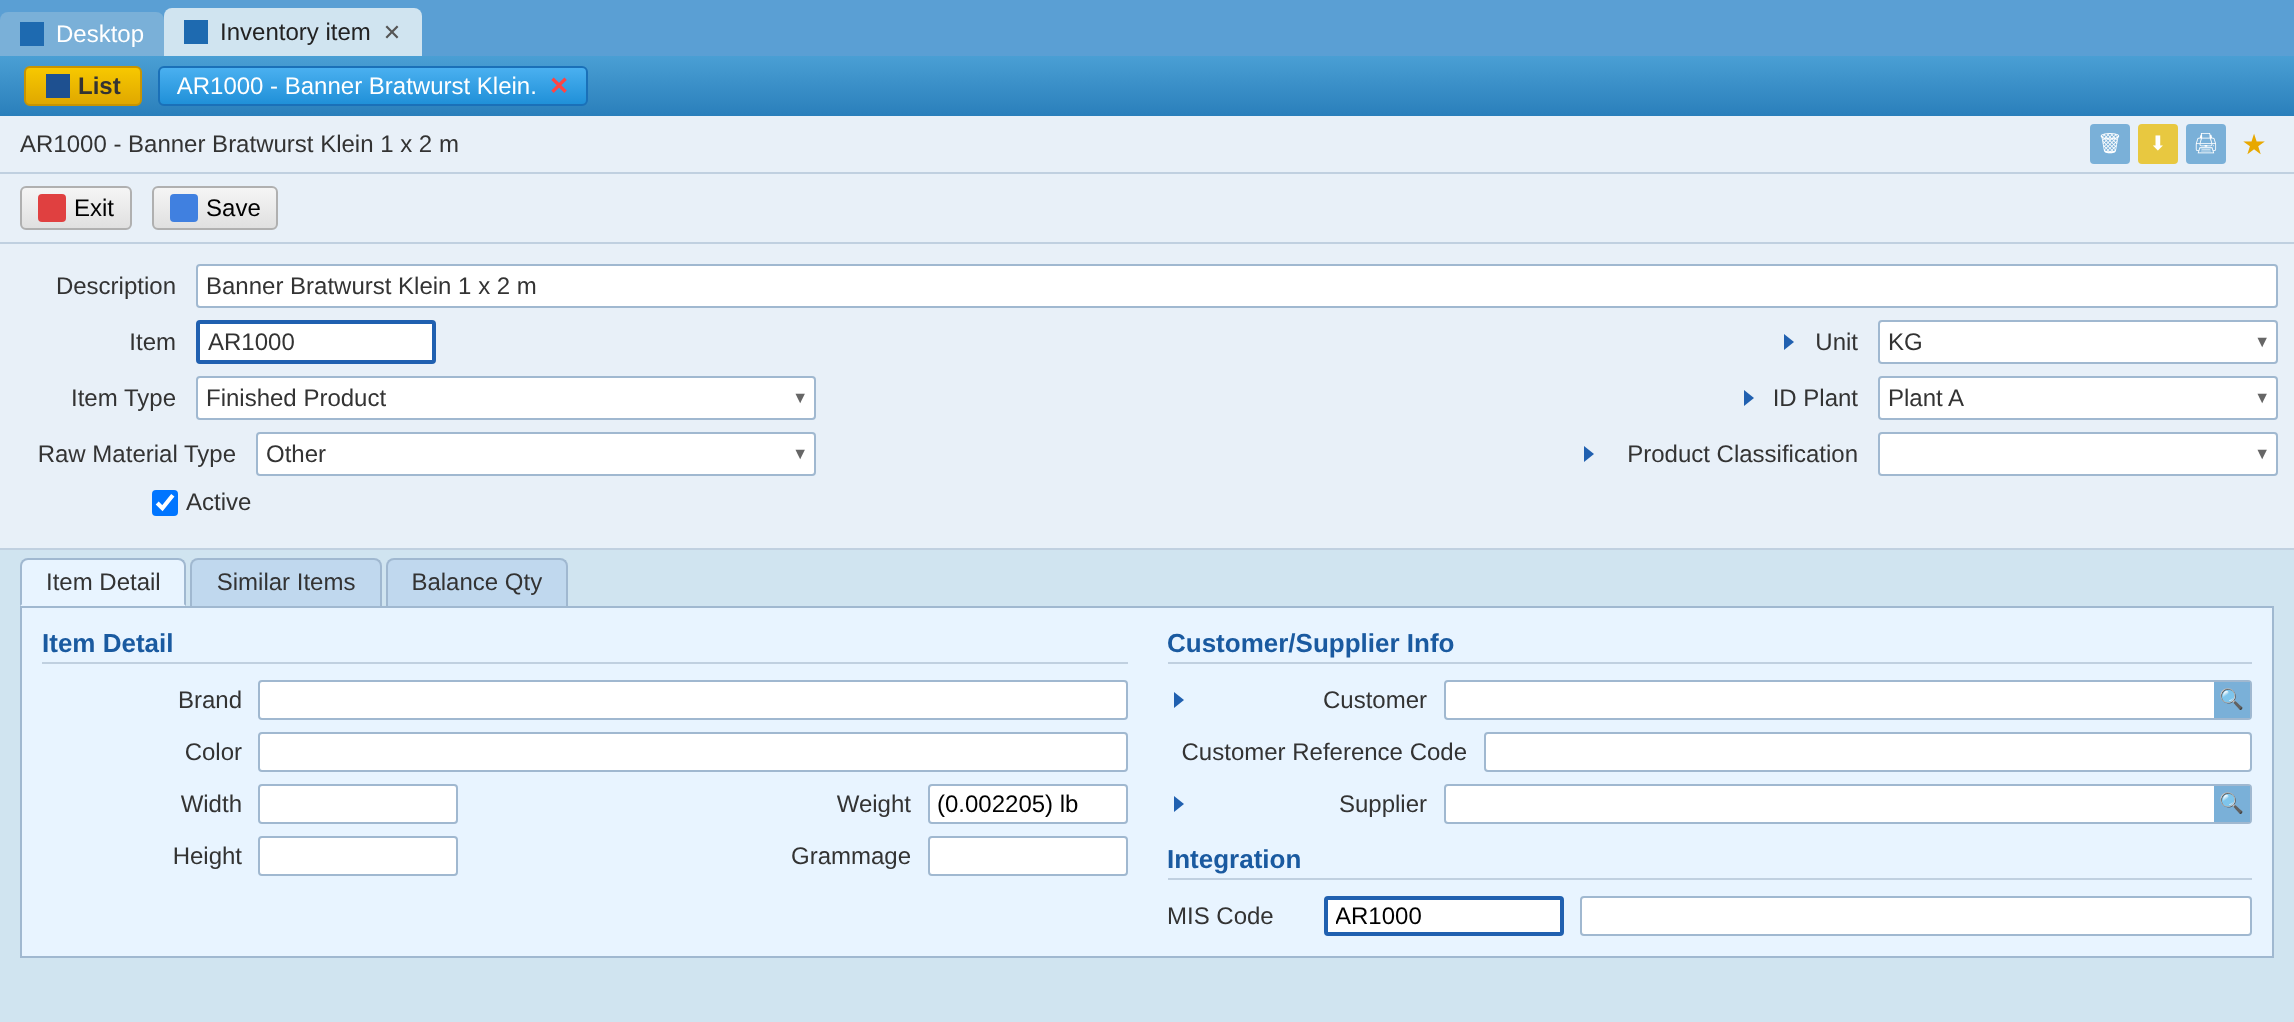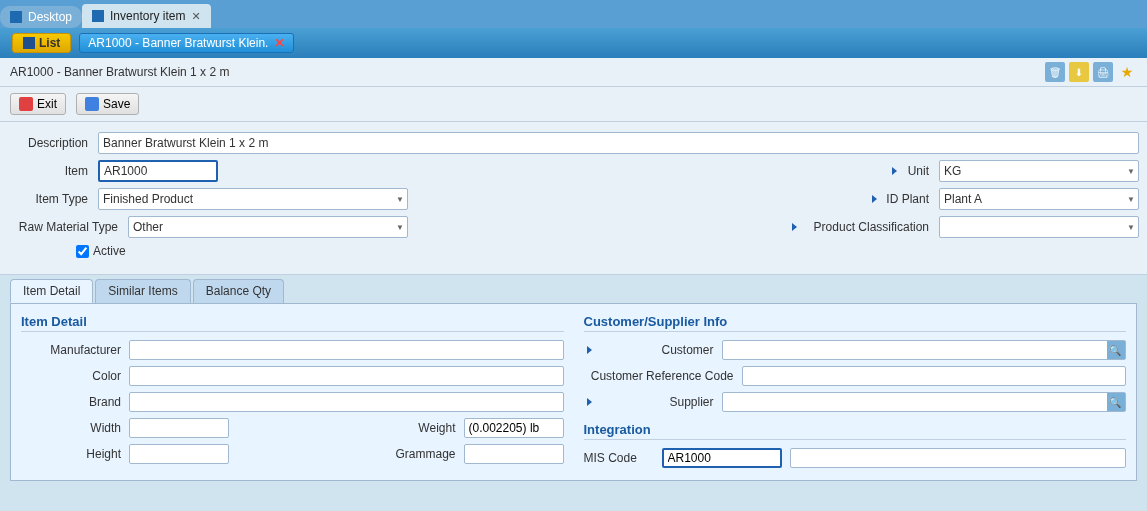--- a/index.html
+++ b/index.html
@@ -22,21 +22,20 @@
       border-top-right-radius: 4px;
       gap: 6px;
       cursor: pointer;
       font-size: 12px;
       color: #222;
     }
     .tab.inactive {
       background: #7ab0d8;
       color: #fff;
       height: 22px;
-      border-radius: 10px;
     }
     .tab .close-btn {
       font-size: 11px;
       color: #555;
       cursor: pointer;
     }
 
     
     .top-toolbar {
       background: linear-gradient(to bottom, #4a9fd4, #2a7fbb);
@@ -505,29 +504,25 @@
     <span>Balance Qty</span>
   </div>
 </div>
 
 <div class="content-area">
 
   <div class="left-panel">
     <div class="section-title">Item Detail</div>
 
     <div class="detail-row">
-      <span class="detail-label">Manufacturer</span>
+      <span class="detail-label">Brand</span>
       <input class="detail-input" type="text" value="" style="">
     </div>
     <div class="detail-row">
       <span class="detail-label">Color</span>
-      <input class="detail-input" type="text" value="" style="">
-    </div>
-    <div class="detail-row">
-      <span class="detail-label">Brand</span>
       <input class="detail-input" type="text" value="" style="">
     </div>
     <div class="detail-row-split">
       <span class="detail-label" style="width:100px;flex-shrink:0;text-align:right;">Width</span>
       <input class="half-input" type="text" value="" style="">
       <span style="flex:1;"></span>
       <span class="detail-label" style="width:60px;flex-shrink:0;text-align:right;">Weight</span>
       <input class="half-input" type="text" value="(0.002205) lb" style="">
     </div>
     <div class="detail-row-split">

